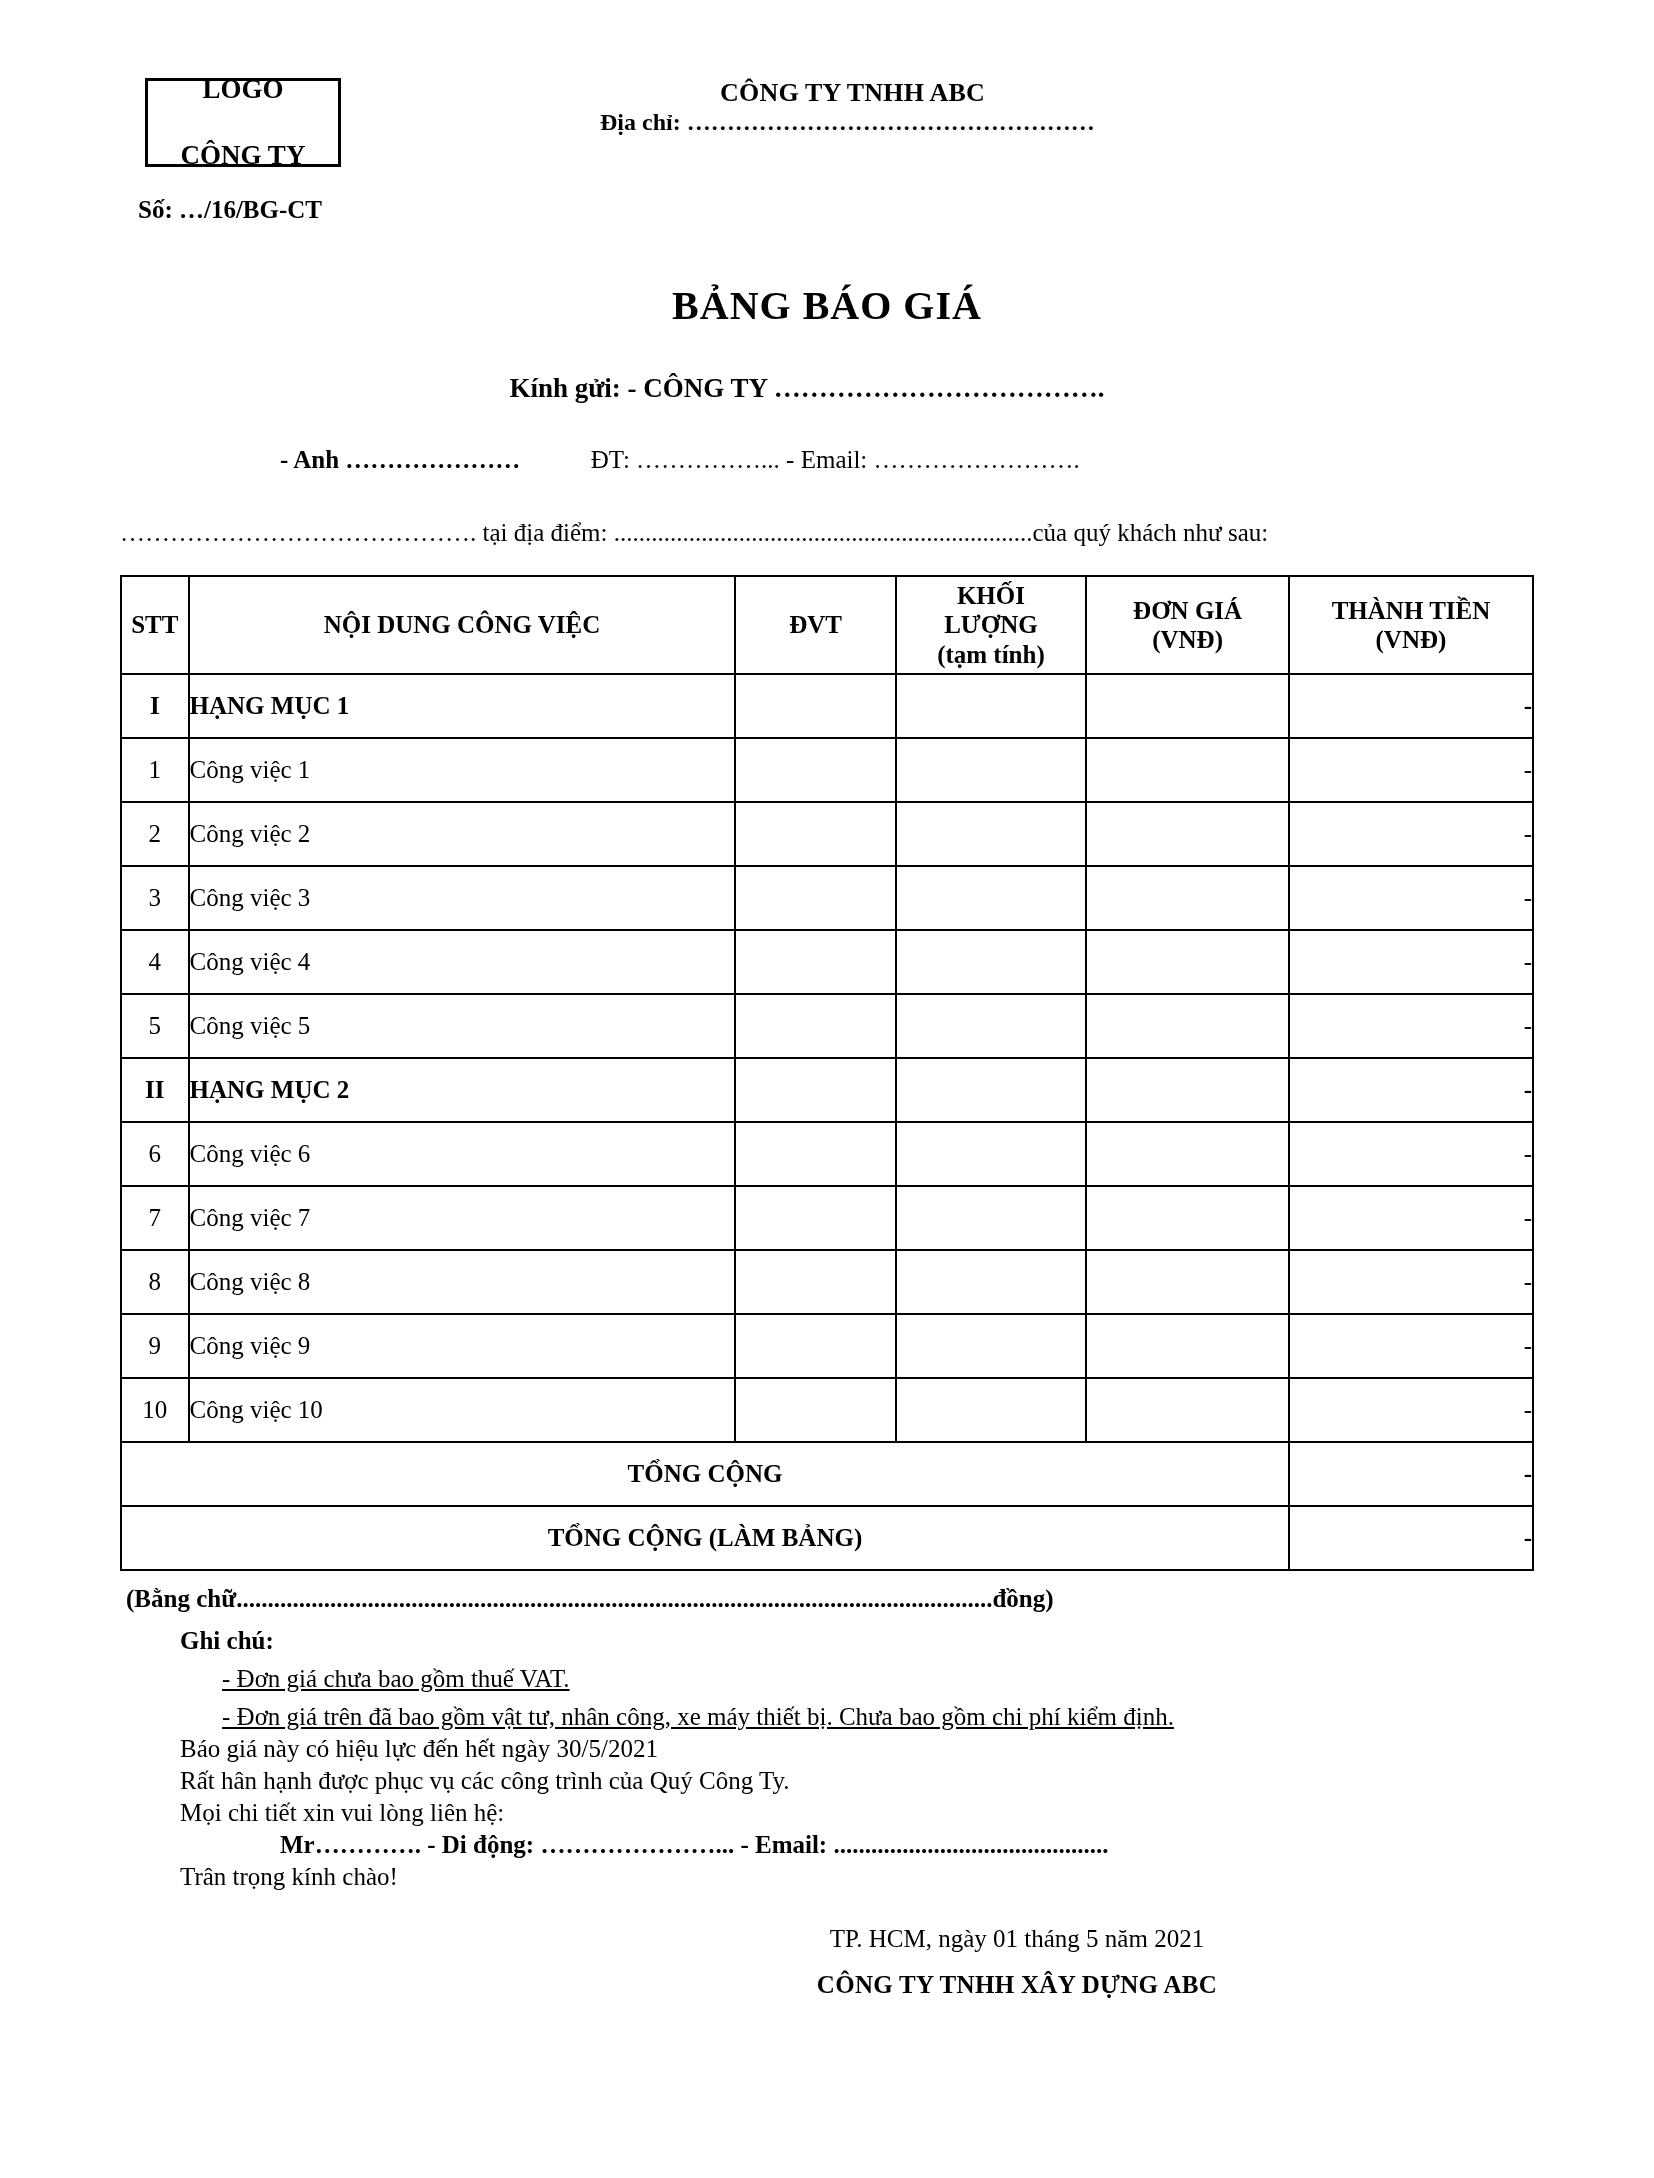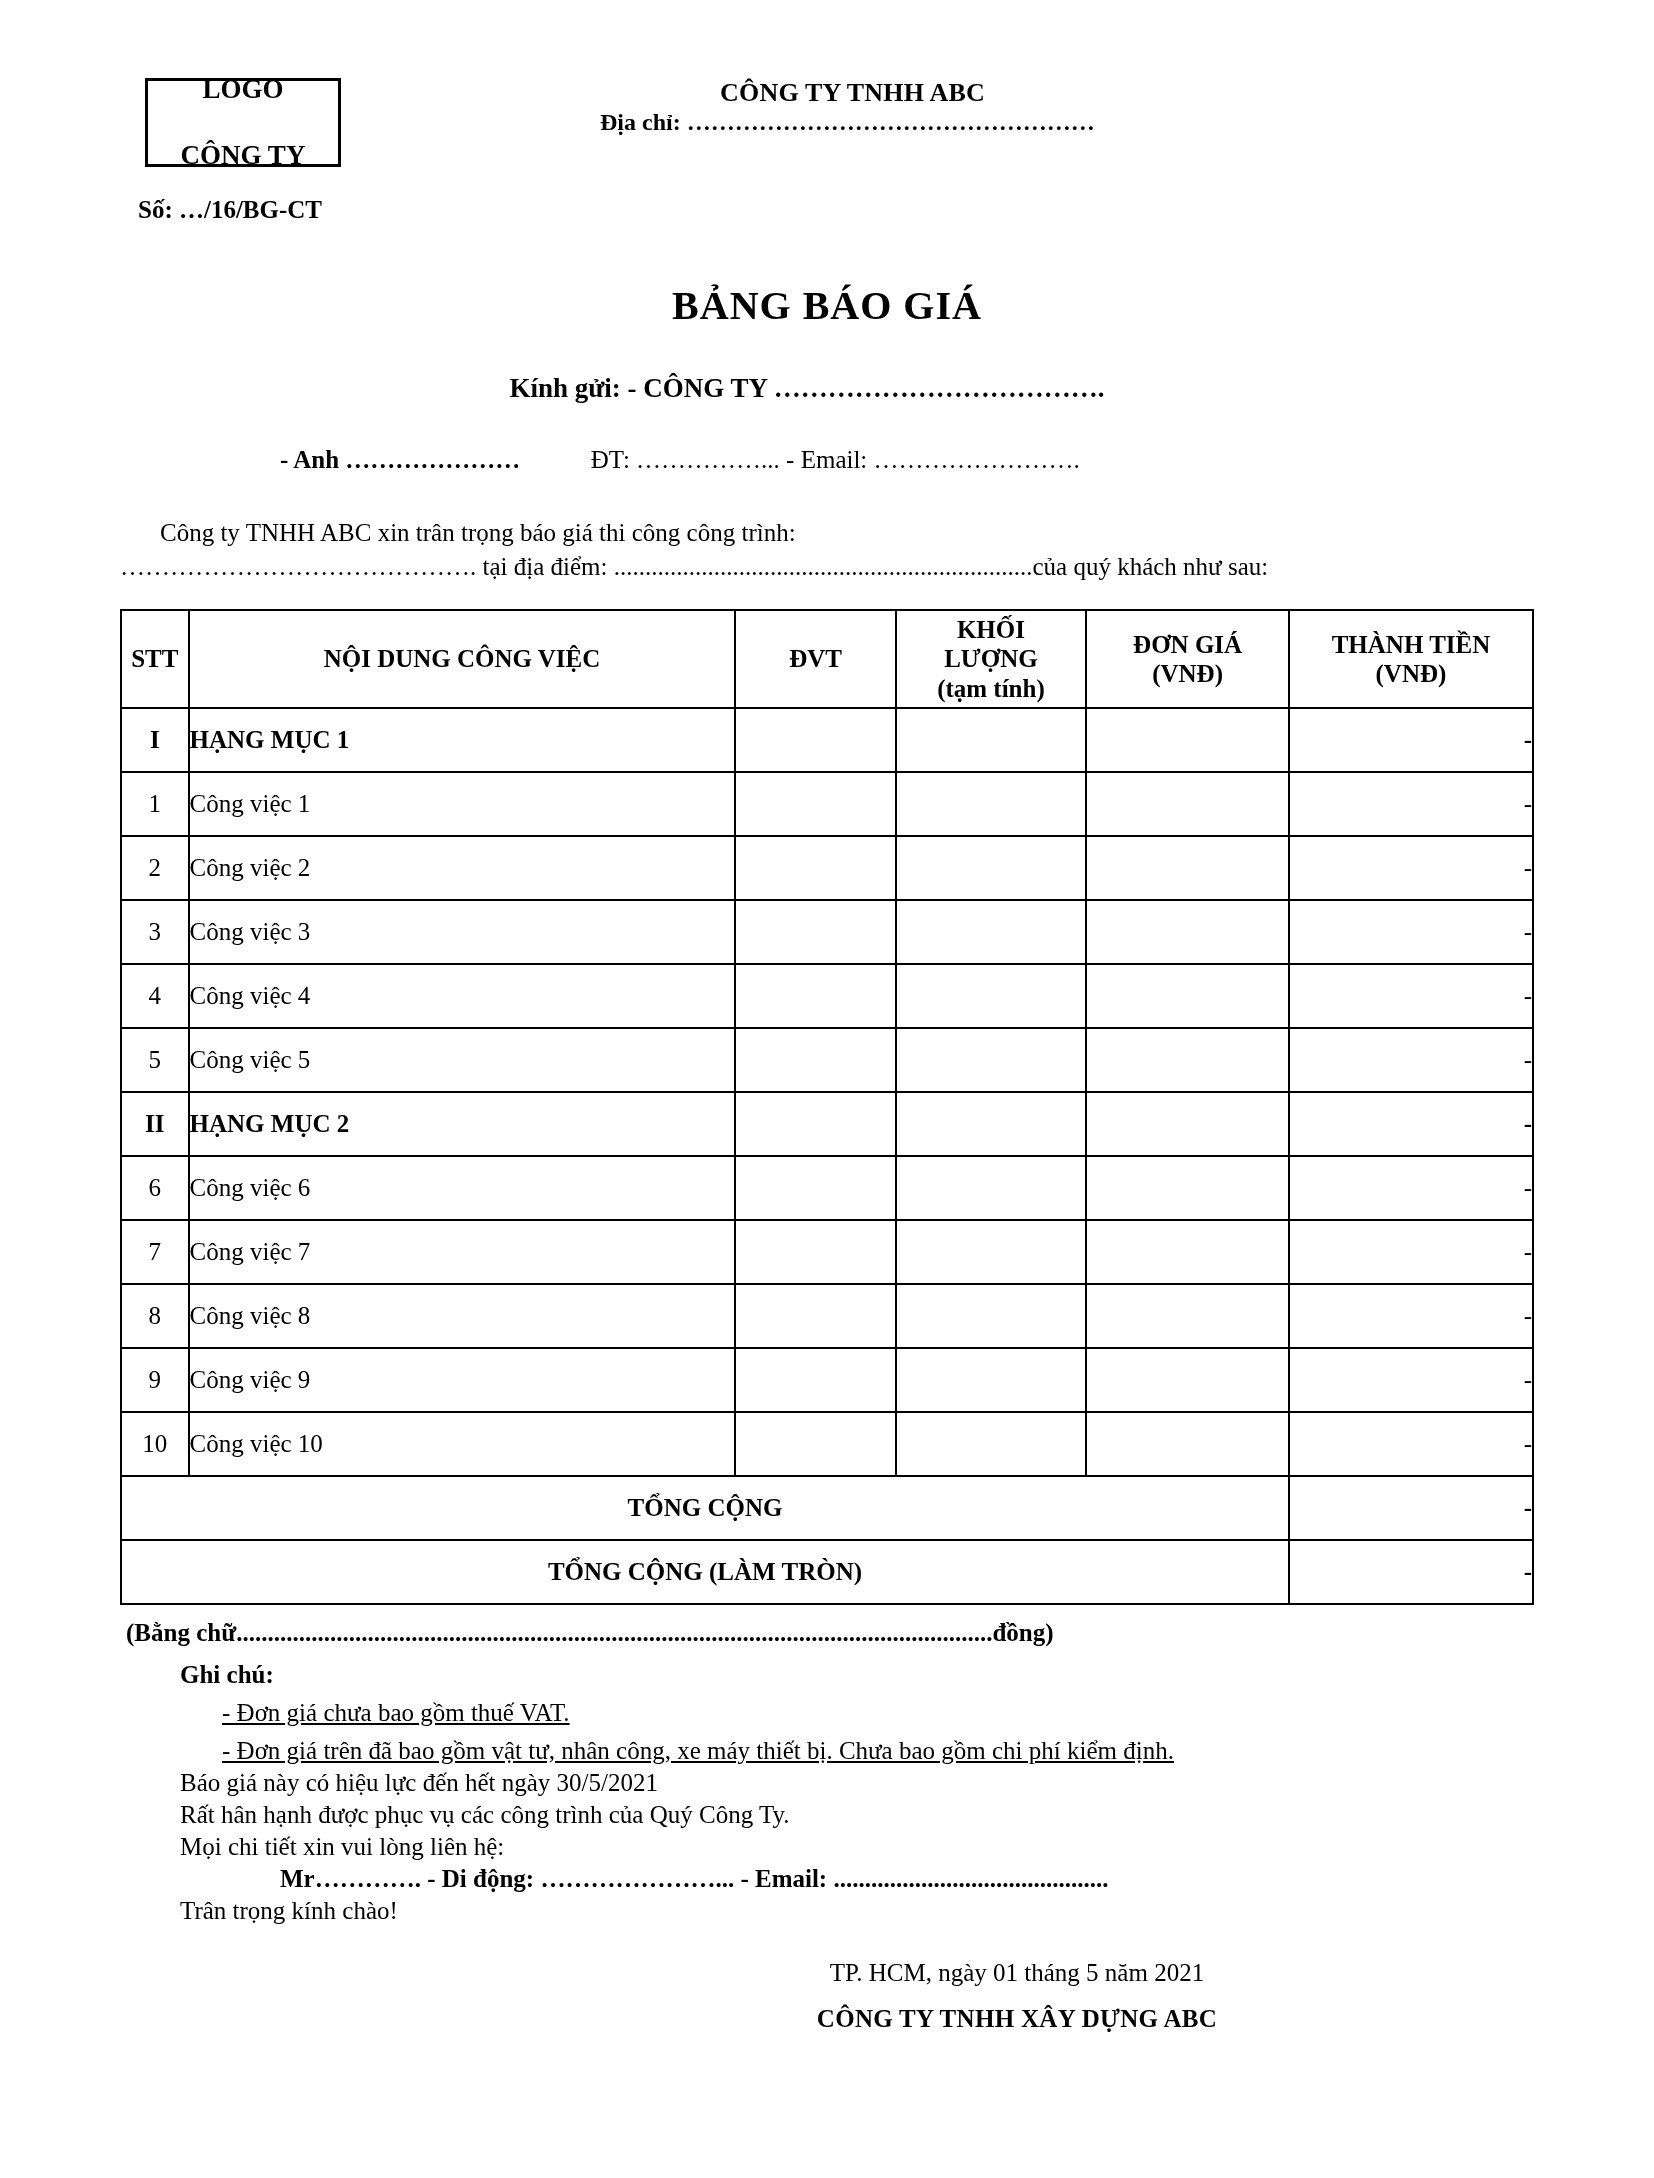--- a/index.html
+++ b/index.html
@@ -207,21 +207,20 @@
   <div class="to-line">Kính gửi: - CÔNG TY ……………………………….</div>
 
   <div class="contact-line">
     <span class="b">- Anh …………………</span>
     <span class="gap-lg"></span>
     <span>ĐT: ……………...</span>
     <span>- Email: …………………….</span>
   </div>
 
   <div class="intro">
-    <div class="intro-1">Công ty TNHH ABC xin trân trọng báo giá thi công công trình:</div>
     <div class="intro-2">
       <span>…………………………………….</span>
       <span>tại địa điểm:</span>
       <span>...................................................................</span><span>của quý khách như sau:</span>
     </div>
   </div>
 
   <table class="quote">
     <colgroup>
       <col class="c-stt">
@@ -346,21 +345,21 @@
           <td class="val"></td>
           <td class="val"></td>
           <td class="val"></td>
           <td class="val">-</td>
         </tr>
         <tr class="total">
           <td colspan="5">TỔNG CỘNG</td>
           <td class="val">-</td>
         </tr>
         <tr class="total">
-          <td colspan="5">TỔNG CỘNG (LÀM TRÒN)</td>
+          <td colspan="5">TỔNG CỘNG (LÀM BẢNG)</td>
           <td class="val">-</td>
         </tr>
       </tbody>
   </table>
 
   <div class="words-line">(Bằng chữ.........................................................................................................................đồng)</div>
 
   <div class="notes">
     <div class="note-title">Ghi chú:</div>
     <div class="note-item">- Đơn giá chưa bao gồm thuế VAT.</div>

